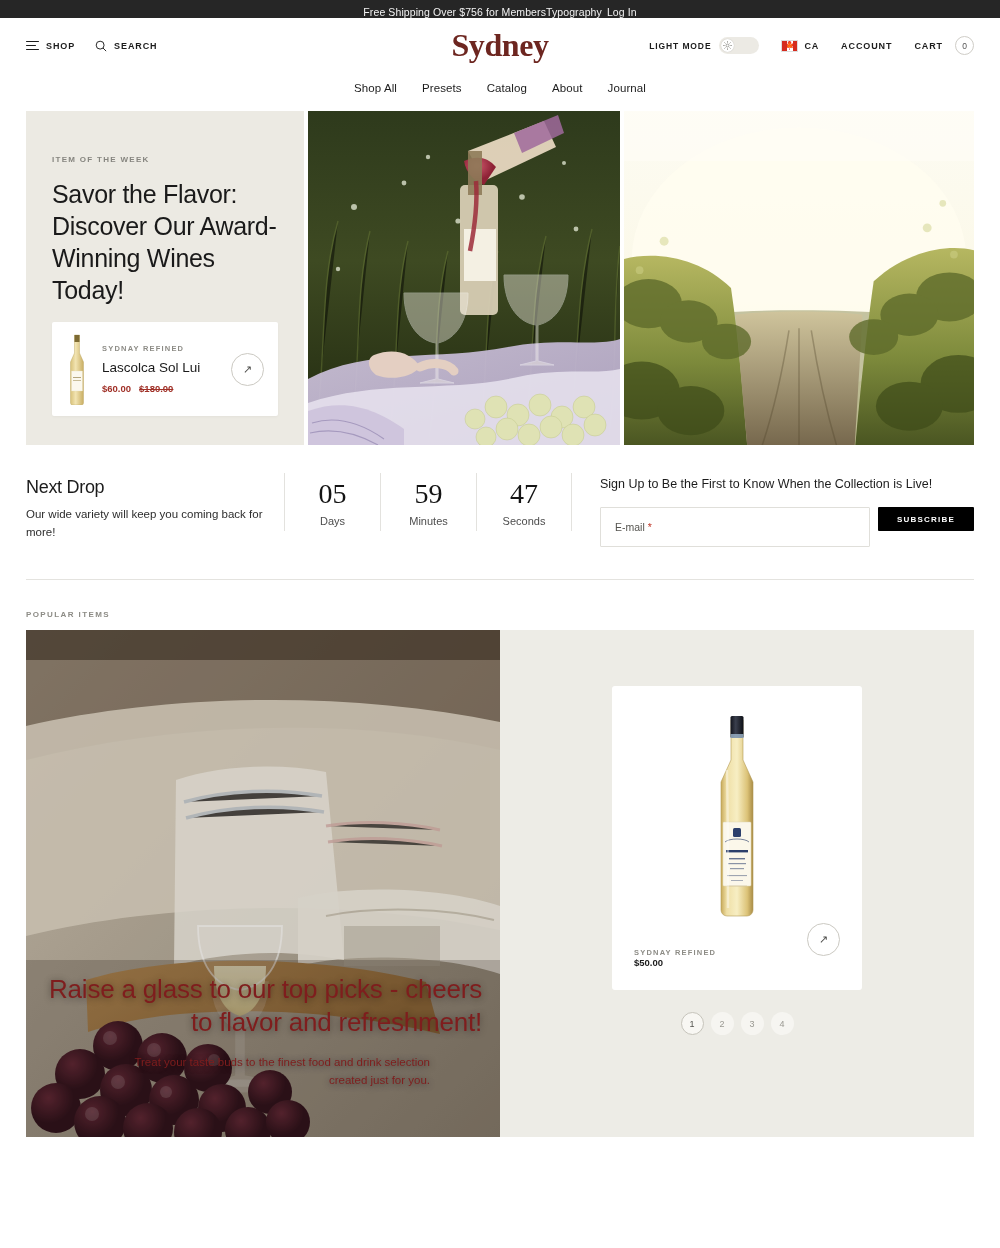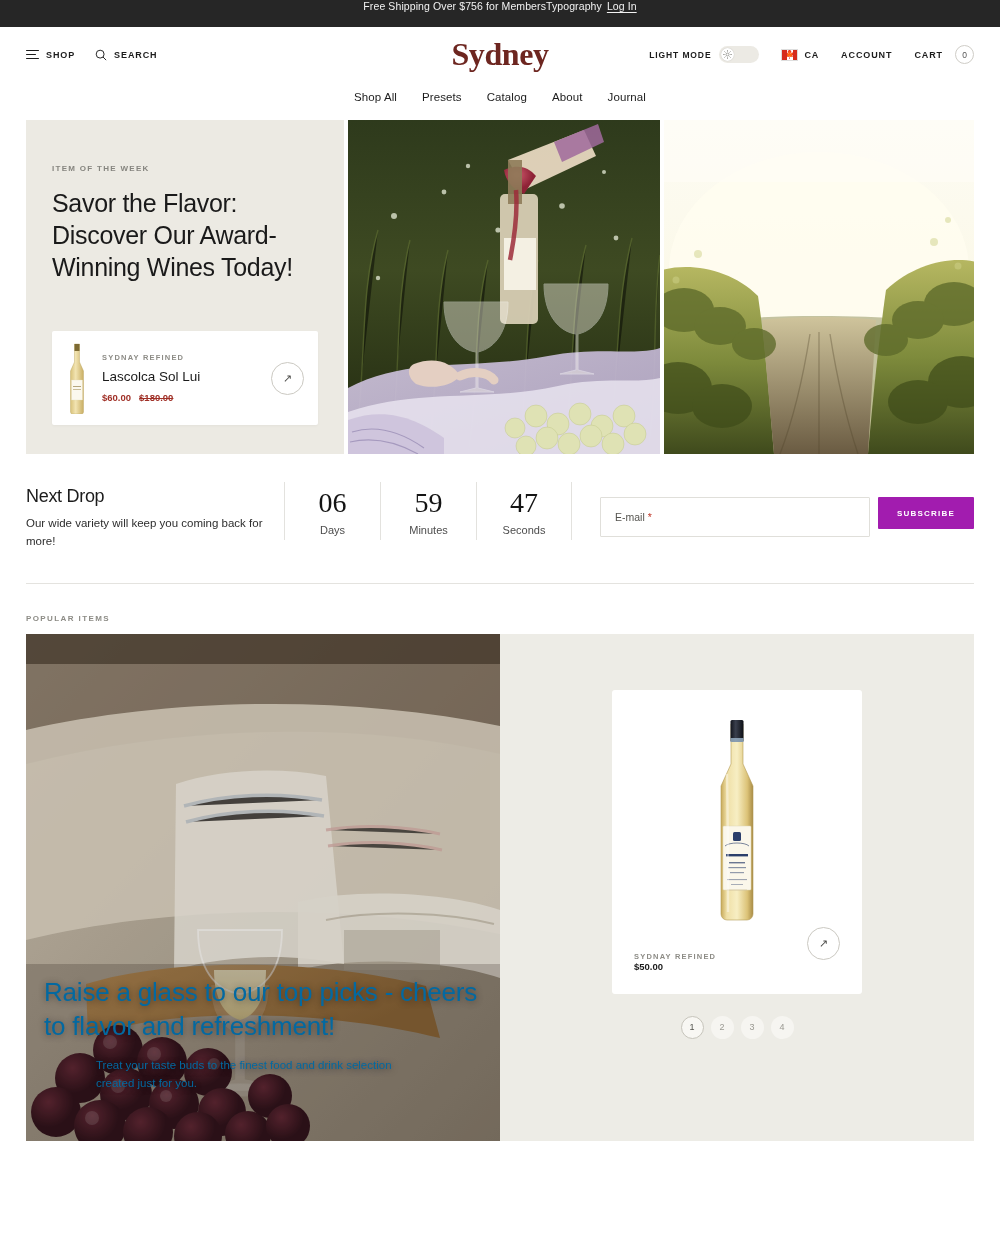--- a/index.html
+++ b/index.html
@@ -7,25 +7,25 @@
     width: 1000px;
     height: 1248px;
     background: #ffffff;
     font-family: "Liberation Sans", sans-serif;
     color: #1c1c1c;
     overflow: hidden;
   }
 
   
   .announce {
-    height: 27px;
+    height: 18px;
     background: #262626;
     color: #f2f2f2;
     display: flex;
-    align-items: flex-start;
+    align-items: flex-end;
     justify-content: center;
     font-size: 10.5px;
     letter-spacing: 0.1px;
     gap: 0;
   }
   .announce .msg { white-space: pre; }
   .announce .login {
     margin-left: 5px;
     text-decoration: underline;
     text-underline-offset: 2px;
@@ -120,21 +120,21 @@
   }
 
   
   .hero {
     margin: 8px 26px 0 26px;
     height: 334px;
     display: flex;
     gap: 4px;
   }
   .hero-panel {
-    width: 318px; background: #eceae3;
+    width: 278px; background: #eceae3;
     padding: 44px 26px 0 26px;
     position: relative; flex: none;
   }
   .eyebrow {
     font-size: 8px; letter-spacing: 1.3px; font-weight: 700;
     color: #86857f; text-transform: uppercase; margin-bottom: 14px;
   }
   .hero-title {
     font-size: 25px; line-height: 1.28; font-weight: 400;
     color: #1a1a1a; letter-spacing: -0.3px;
@@ -188,21 +188,21 @@
   .signup { margin-left: 28px; flex: 1; padding-top: 2px; }
   .signup-title { font-size: 12.5px; line-height: 1.55; color: #1c1c1c; }
   .signup-row { display: flex; gap: 8px; margin-top: 13px; }
   .email-field {
     flex: 1; height: 40px; border: 1px solid #e0dfda; background: #fff;
     display: flex; align-items: center; padding: 0 14px;
     font-size: 10.5px; color: #55544f; border-radius: 1px; cursor: text;
   }
   .email-field .req { color: #c0392b; margin-left: 3px; }
   .subscribe {
-    width: 96px; height: 32px; background: #a21caf; color: #fff;
+    width: 96px; height: 24px; background: #000000; color: #fff;
     border: none; font-size: 8px; letter-spacing: 1.2px; font-weight: 700;
     cursor: pointer; border-radius: 1px; font-family: "Liberation Sans", sans-serif;
   }
 
   .divider { margin: 32px 26px 0 26px; height: 1px; background: #e4e3df; }
 
   .sec-label {
     margin: 30px 0 0 26px;
     font-size: 8px; letter-spacing: 1.4px; font-weight: 700;
     color: #8d8c86; text-transform: uppercase;
@@ -211,21 +211,21 @@
   
   .popular {
     margin: 11px 26px 0 26px;
     height: 507px; display: flex;
   }
   .pop-img {
     width: 474px; flex: none; position: relative; overflow: hidden;
   }
   .pop-overlay {
     position: absolute; left: 0; right: 0; bottom: 48px;
-    text-align: left; padding: 0 18px; color: #0369a1;
+    text-align: right; padding: 0 18px; color: #7f1d1d;
   }
   .pop-head {
     font-size: 26px; line-height: 1.28; font-weight: 400;
     text-shadow: 0 1px 7px rgba(0,0,0,.45); letter-spacing: -0.2px;
   }
   .pop-sub {
     font-size: 11.5px; line-height: 1.55; margin-top: 14px;
     text-shadow: 0 1px 6px rgba(0,0,0,.5); padding: 0 52px;
   }
   .pop-right {
@@ -497,34 +497,35 @@
 </div>
 
 <div class="drop">
   <div class="drop-left">
     <div class="drop-title">Next Drop</div>
     <div class="drop-sub">Our wide variety will keep you coming back for more!</div>
   </div>
 
   <div class="timers">
     <div class="timer">
-      <div class="t-num">06</div>
+      <div class="t-num">05</div>
       <div class="t-lbl">Days</div>
     </div>
     <div class="timer">
       <div class="t-num">59</div>
       <div class="t-lbl">Minutes</div>
     </div>
     <div class="timer">
       <div class="t-num">47</div>
       <div class="t-lbl">Seconds</div>
     </div>
   </div>
 
   <div class="signup">
+    <div class="signup-title">Sign Up to Be the First to Know When the Collection is Live!</div>
     <div class="signup-row">
       <div class="email-field">
         <span>E-mail</span>
         <span class="req">*</span>
       </div>
       <button class="subscribe">SUBSCRIBE</button>
     </div>
   </div>
 </div>
 

